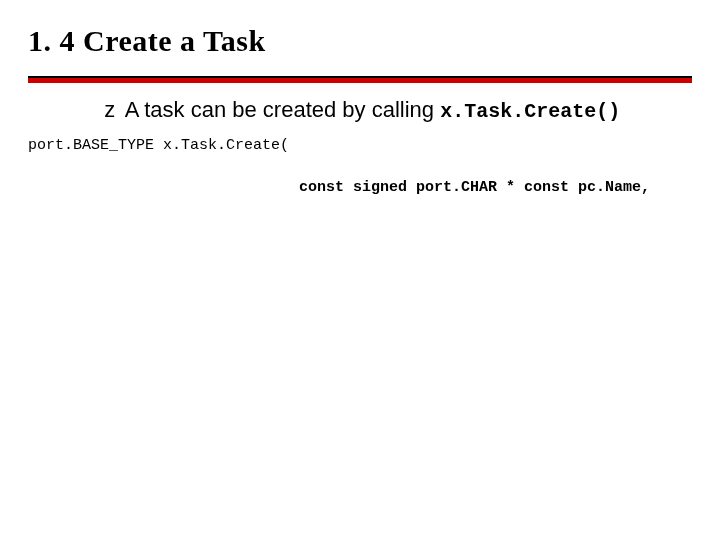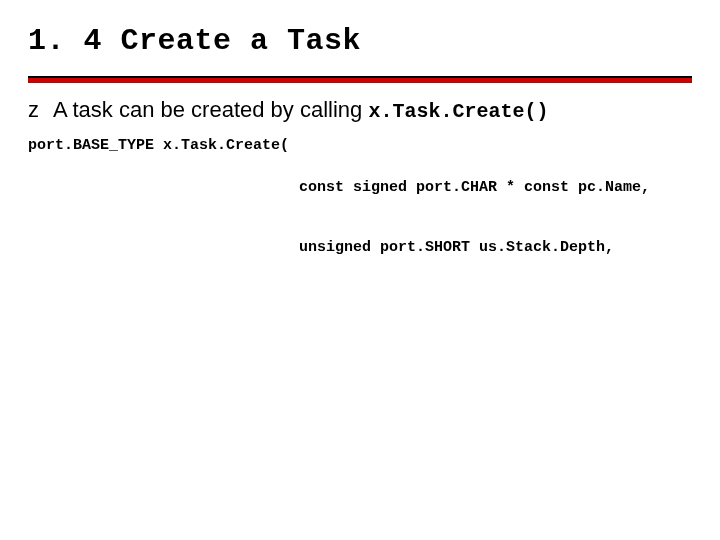--- a/index.html
+++ b/index.html
@@ -10,54 +10,55 @@
     background: #ffffff;
     font-family: Arial, Helvetica, sans-serif;
     color: #000;
     overflow: hidden;
   }
   .slide {
     box-sizing: border-box;
     padding: 18px 28px 18px 28px;
   }
   .title {
-    font-family: Liberation Mono, monospace;
+    font-family: Liberation Serif, serif;
     font-weight: 900;
     font-size: 30px;
     letter-spacing: 0.5px;
     margin: 6px 0 18px 0;
   }
   .hr-bar {
     height: 5px;
     background: #cc0000;
     border-top: 2px solid #000;
     margin: 0 0 14px 0;
   }
   .line1 {
     font-size: 22px;
     margin-bottom: 14px;
+    text-align: center;
   }
   .marker-z {
     font-family: "Zapf Dingbats", "Wingdings", sans-serif;
     display: inline-block;
     width: 20px;
   }
   .mono {
     font-family: "Courier New", Courier, monospace;
     font-weight: bold;
     font-size: 20px;
   }
   .sig {
     display: flex;
     align-items: flex-start;
     margin: 6px 0 18px 0;
   }
   .sig-left {
     font-family: "Courier New", Courier, monospace;
-    font-weight: bold;
+    font-weight: normal;
     font-size: 15px;
     white-space: pre;
     flex: 0 0 auto;
     padding-right: 10px;
   }
   .sig-right {
     font-family: "Courier New", Courier, monospace;
     font-weight: bold;
     font-size: 15px;
     white-space: pre;
@@ -75,17 +76,16 @@
 
   <div class="line1">
     <span class="marker-z">z</span>
     <span>A task can be created by calling </span><span class="mono">x.Task.Create()</span>
   </div>
 
   <div class="sig">
     <div class="sig-left">port.BASE_TYPE x.Task.Create(</div>
     <div class="sig-right">
       <div>const signed port.CHAR * const pc.Name,</div>
-      <div>unsigned port.SHORT us.Stack.Depth,</div>
     </div>
   </div>
 
 </div>
 
 </body></html>

